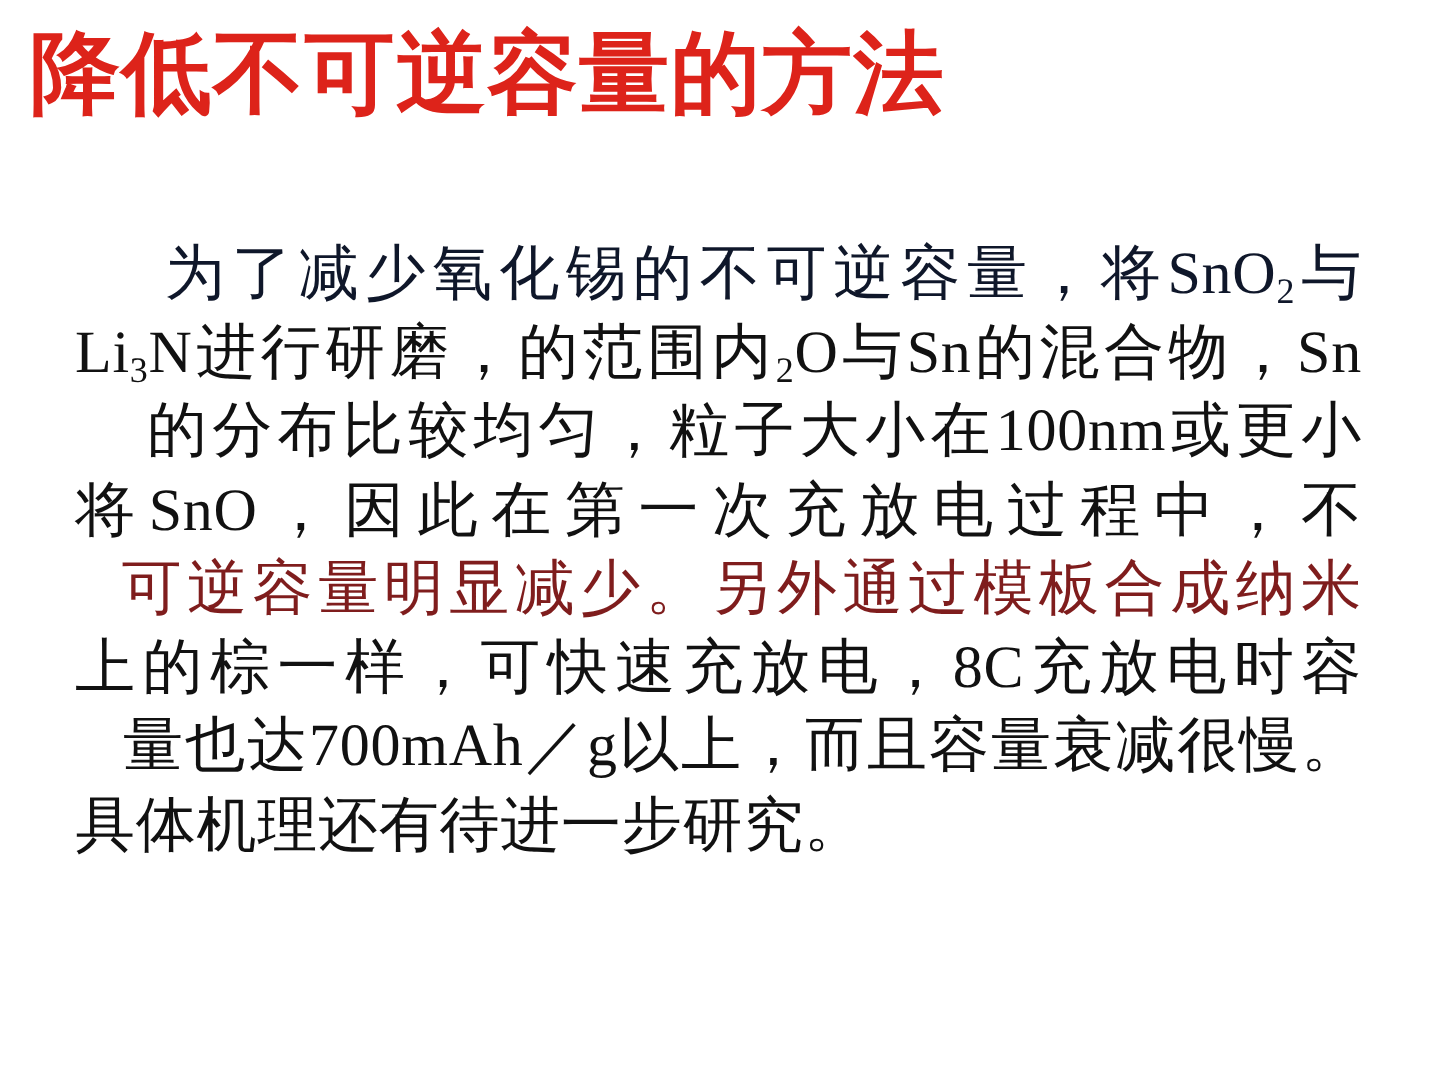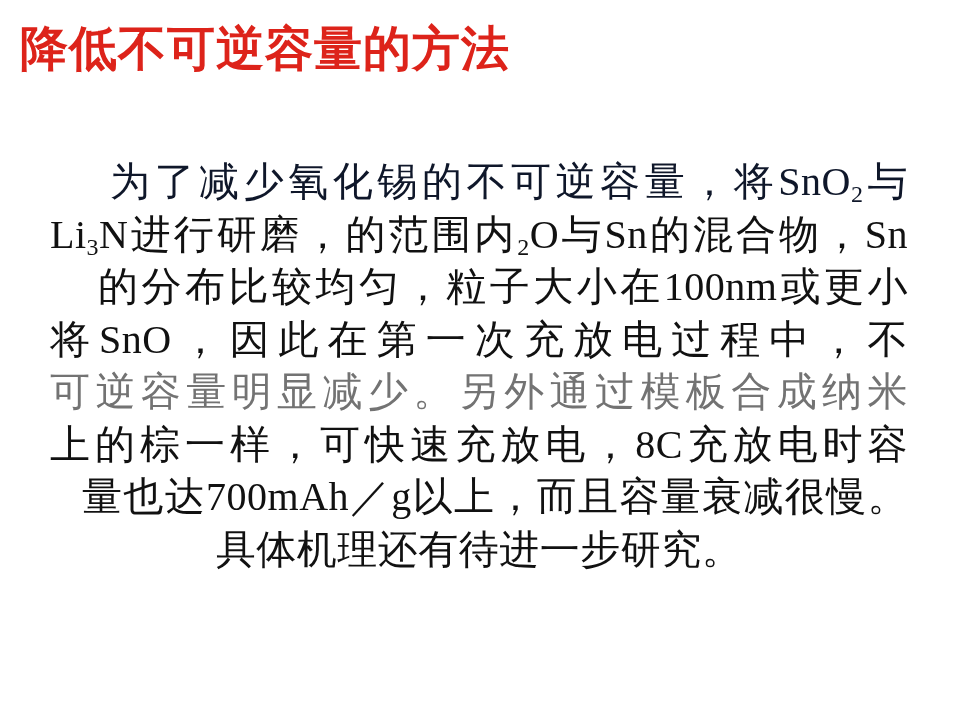--- a/index.html
+++ b/index.html
@@ -13,37 +13,37 @@
     position: relative;
     width: 960px;
     height: 720px;
     background: #ffffff;
   }
   .slide-title {
     position: absolute;
     top: 16px;
     left: 20px;
     right: 20px;
-    font-size: 48px;
+    font-size: 60px;
     line-height: 66px;
     font-weight: 800;
     letter-spacing: 1px;
     white-space: nowrap;
   }
   .body-block {
     position: absolute;
     top: 156px;
     left: 50px;
     width: 858px;
   }
   .text-line {
     font-size: 40px;
     line-height: 52.5px;
     color: #111111;
-    text-align: center;
+    text-align: left;
     letter-spacing: 0.5px;
   }
   .text-line.just {
     text-align: justify;
     text-align-last: justify;
   }
   .text-line.indent {
     text-indent: 60px;
   }
   .text-line .sub {
@@ -55,18 +55,18 @@
 </head>
 <body>
 
 <div class="slide" style="background: rgb(255, 255, 255);">
   <div class="slide-title" style="color: rgb(221, 35, 26);">降低不可逆容量的方法</div>
   <div class="body-block">
       <div class="text-line just indent" style="color: #0f172a;"><span>为了减少氧化锡的不可逆容量，将SnO</span><span class="sub">2</span><span>与</span></div>
       <div class="text-line just" style="color: rgb(17, 17, 17);"><span>Li</span><span class="sub">3</span><span>N进行研磨，的范围内</span><span class="sub">2</span><span>O与Sn的混合物，Sn</span></div>
       <div class="text-line just" style="color: rgb(17, 17, 17); margin-left: 48px;"><span>的分布比较均匀，粒子大小在100nm或更小</span></div>
       <div class="text-line just" style="color: rgb(17, 17, 17);"><span>将SnO，因此在第一次充放电过程中，不</span></div>
-      <div class="text-line just" style="color: #737373;"><span>可逆容量明显减少。另外通过模板合成纳米</span></div>
+      <div class="text-line just" style="color: #7f1d1d; margin-left: 31px;"><span>可逆容量明显减少。另外通过模板合成纳米</span></div>
       <div class="text-line just" style="color: rgb(17, 17, 17);"><span>上的棕一样，可快速充放电，8C充放电时容</span></div>
       <div class="text-line just" style="color: rgb(17, 17, 17); margin-left: 32px;"><span>量也达700mAh／g以上，而且容量衰减很慢。</span></div>
       <div class="text-line" style="color: rgb(17, 17, 17);"><span>具体机理还有待进一步研究。</span></div>
     </div>
 </div>
 
 </body></html>

